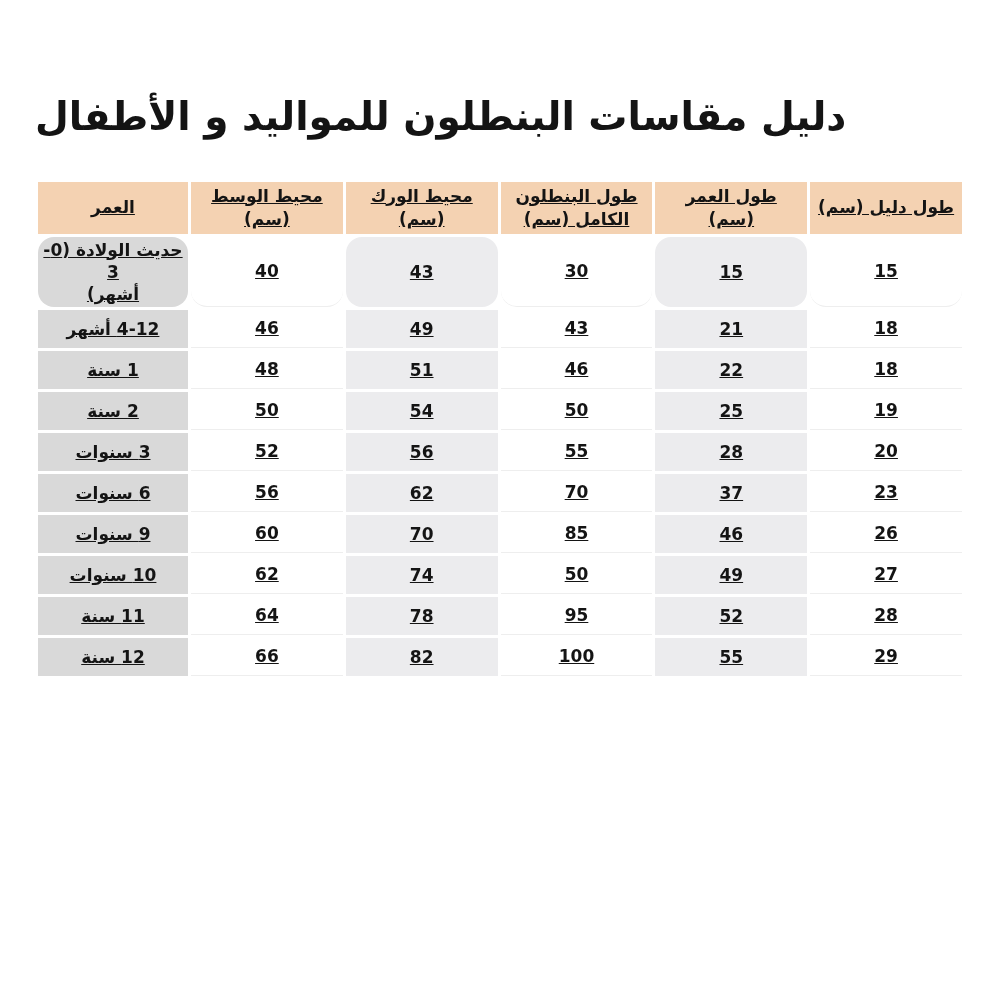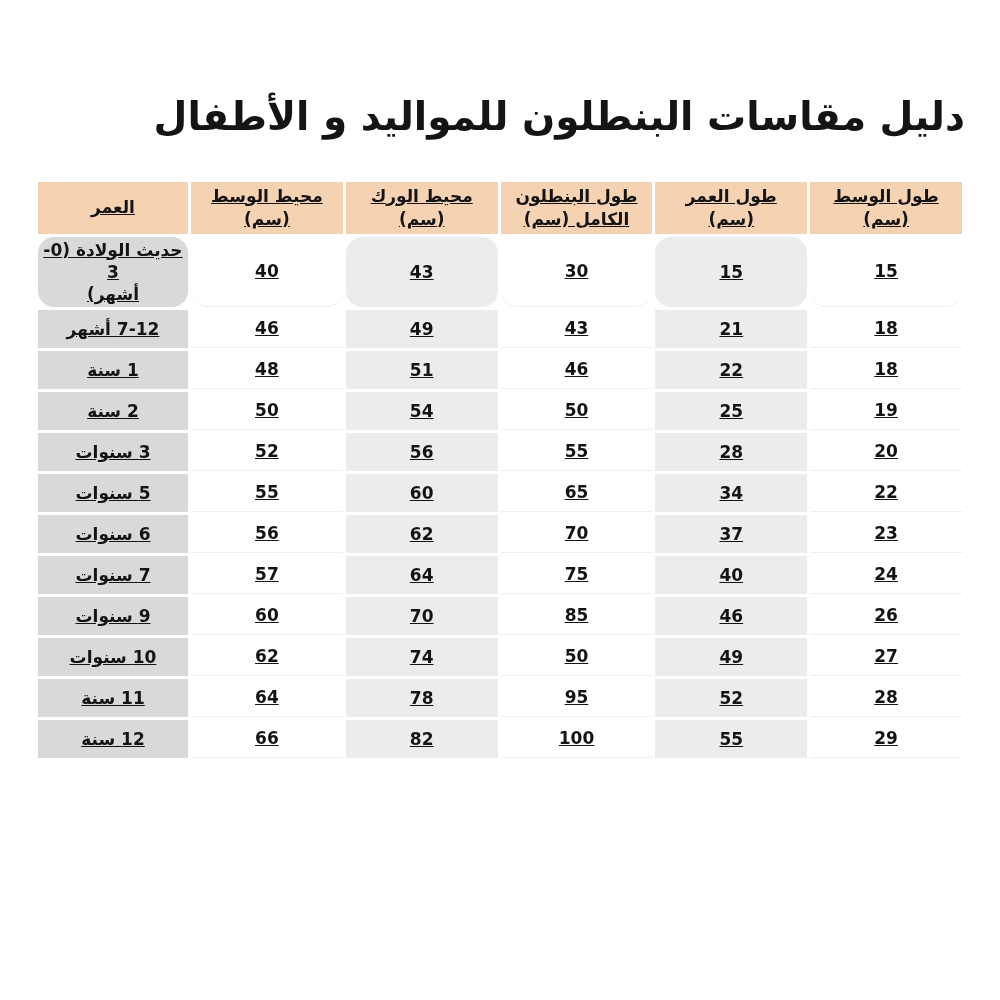--- a/index.html
+++ b/index.html
@@ -14,21 +14,21 @@
   html,body{margin:0;padding:0;}
   body{
     width:1000px;height:1000px;
     background:var(--page-bg,#fff);
     font-family:"DejaVu Sans",sans-serif;
     color:var(--text-color,#141414);
     overflow:hidden;
   }
   .page-title{
     direction:rtl;
-    text-align:right;
+    text-align:left;
     font-size:39px;
     font-weight:bold;
     line-height:1.4;
     margin:90px 35px 34px;
   }
   table.size-table{
     width:930px;
     margin:15px auto;
     border-collapse:separate;
     border-spacing:3px;
@@ -82,35 +82,35 @@
   <thead>
     <tr>
       <th>العمر</th>
       <th>محيط الوسط
 (سم)</th>
       <th>محيط الورك (سم)</th>
       <th>طول البنطلون
 الكامل (سم)</th>
       <th>طول العمر
 (سم)</th>
-      <th>طول الوسط (سم)</th>
+      <th>طول دليل (سم)</th>
     </tr>
   </thead>
   <tbody id="table-body">
       <tr class="first-row">
     <td class="c0">حديث الولادة (0-3
 أشهر)</td>
     <td class="c1">40</td>
     <td class="c2">43</td>
     <td class="c3">30</td>
     <td class="c4">15</td>
     <td class="c5">15</td>
   </tr>
       <tr>
-    <td class="c0">7-12 أشهر</td>
+    <td class="c0">4-12 أشهر</td>
     <td class="c1">46</td>
     <td class="c2">49</td>
     <td class="c3">43</td>
     <td class="c4">21</td>
     <td class="c5">18</td>
   </tr>
       <tr>
     <td class="c0">1 سنة</td>
     <td class="c1">48</td>
     <td class="c2">51</td>
@@ -128,42 +128,26 @@
   </tr>
       <tr>
     <td class="c0">3 سنوات</td>
     <td class="c1">52</td>
     <td class="c2">56</td>
     <td class="c3">55</td>
     <td class="c4">28</td>
     <td class="c5">20</td>
   </tr>
       <tr>
-    <td class="c0">5 سنوات</td>
-    <td class="c1">55</td>
-    <td class="c2">60</td>
-    <td class="c3">65</td>
-    <td class="c4">34</td>
-    <td class="c5">22</td>
-  </tr>
-      <tr>
     <td class="c0">6 سنوات</td>
     <td class="c1">56</td>
     <td class="c2">62</td>
     <td class="c3">70</td>
     <td class="c4">37</td>
     <td class="c5">23</td>
-  </tr>
-      <tr>
-    <td class="c0">7 سنوات</td>
-    <td class="c1">57</td>
-    <td class="c2">64</td>
-    <td class="c3">75</td>
-    <td class="c4">40</td>
-    <td class="c5">24</td>
   </tr>
       <tr>
     <td class="c0">9 سنوات</td>
     <td class="c1">60</td>
     <td class="c2">70</td>
     <td class="c3">85</td>
     <td class="c4">46</td>
     <td class="c5">26</td>
   </tr>
       <tr>

